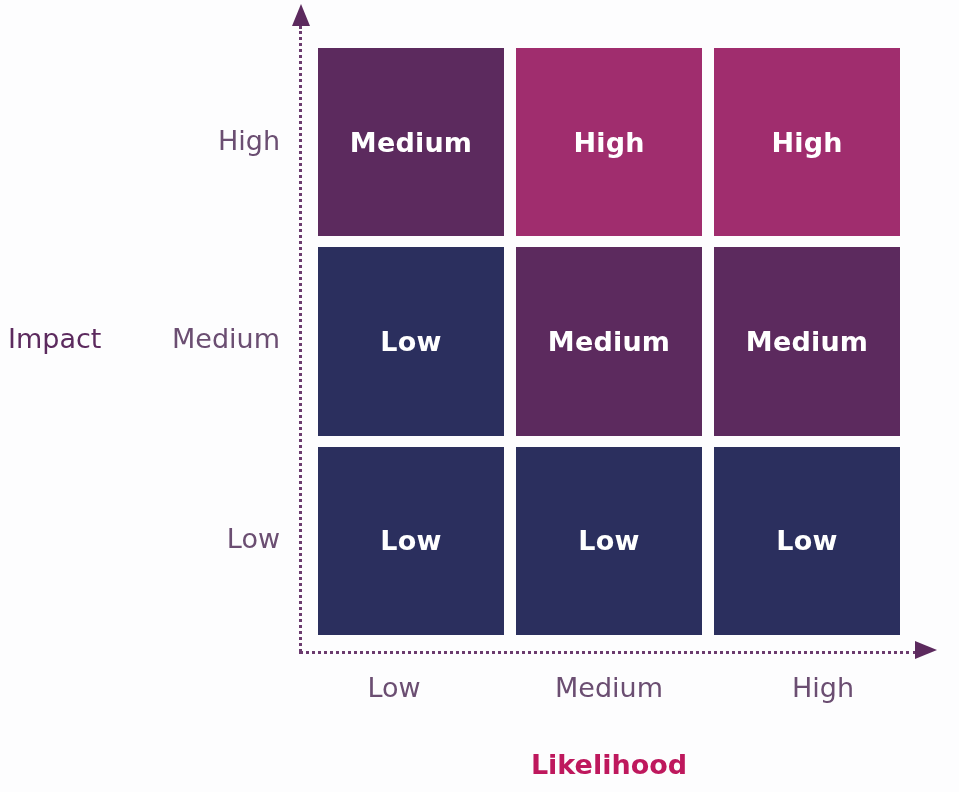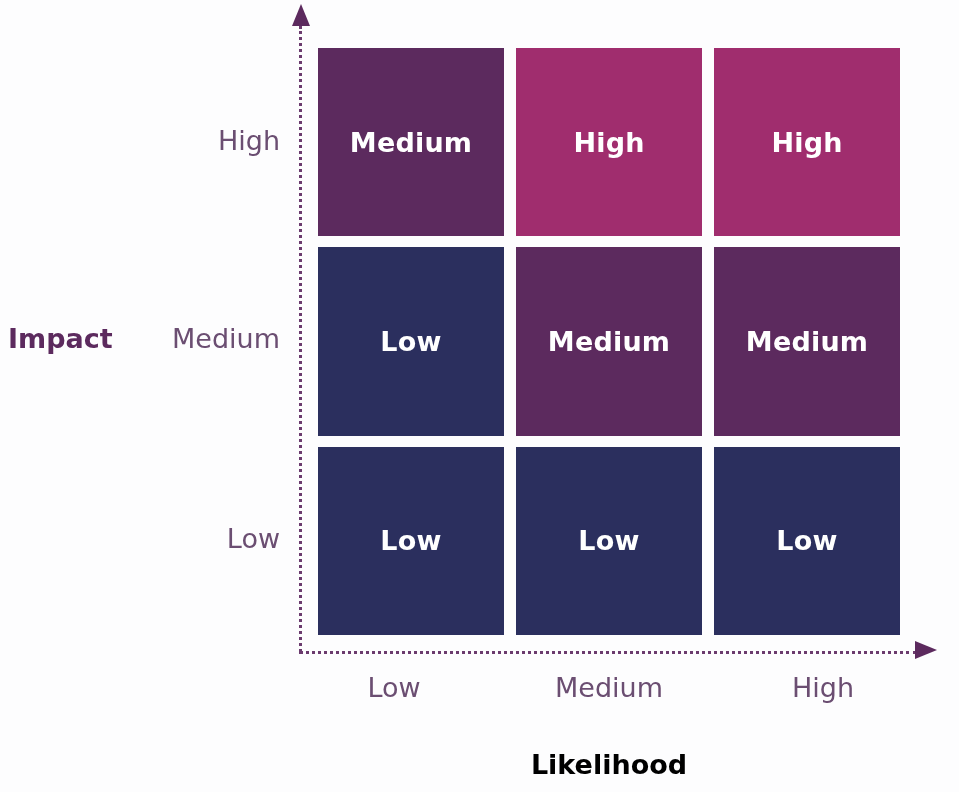--- a/index.html
+++ b/index.html
@@ -110,29 +110,29 @@
   #xtick-high   { left: 823px; }
 
   
   #impact-title {
     position: absolute;
     left: 8px;
     top: 338px;
     transform: translateY(-50%);
     color: #5c2a5e;
     font-size: 27px;
-    font-weight: bold;
+    font-weight: normal;
     white-space: nowrap;
   }
   #likelihood-title {
     position: absolute;
     left: 609px;
     top: 780px;
     transform: translate(-50%, -100%);
-    color: #000000;
+    color: #be185d;
     font-size: 27px;
     font-weight: bold;
     white-space: nowrap;
   }
 </style>
 </head>
 <body>
 
 <div id="matrix-root">
 

